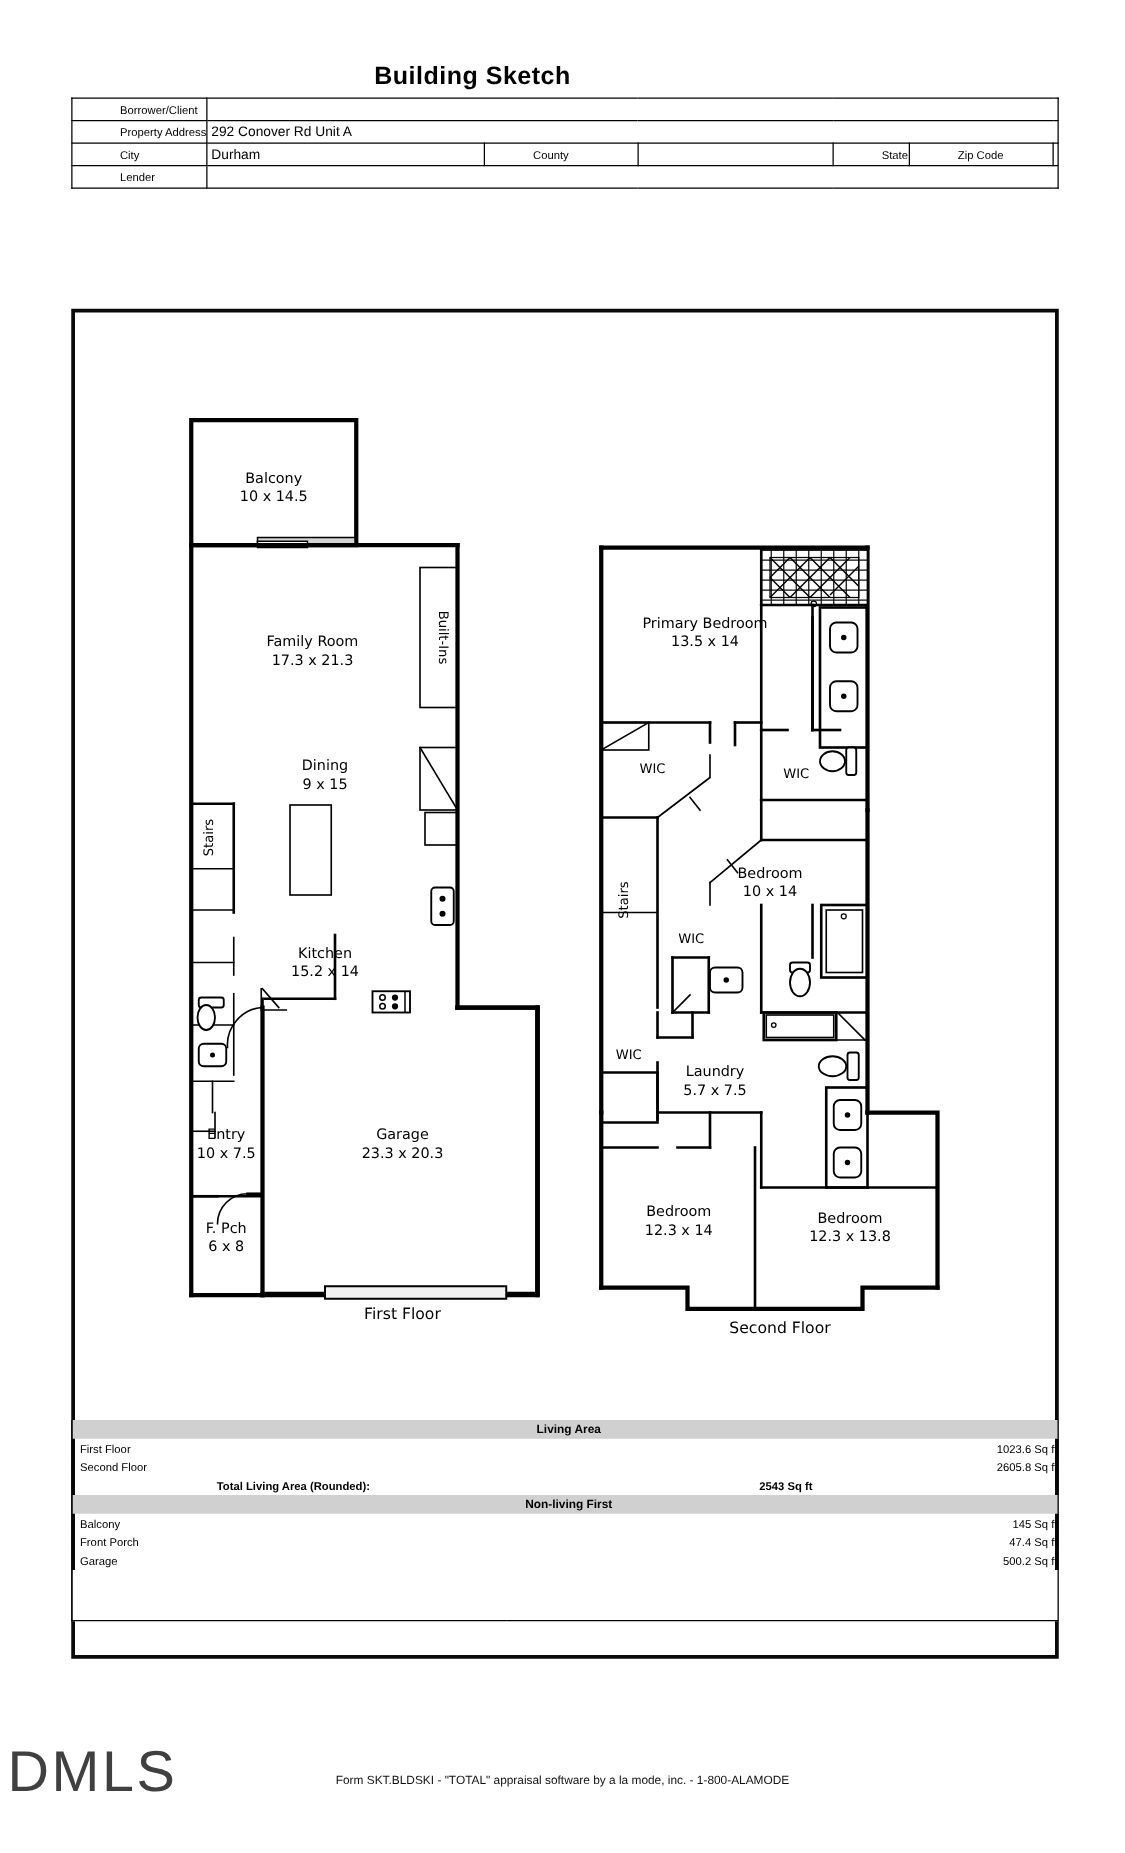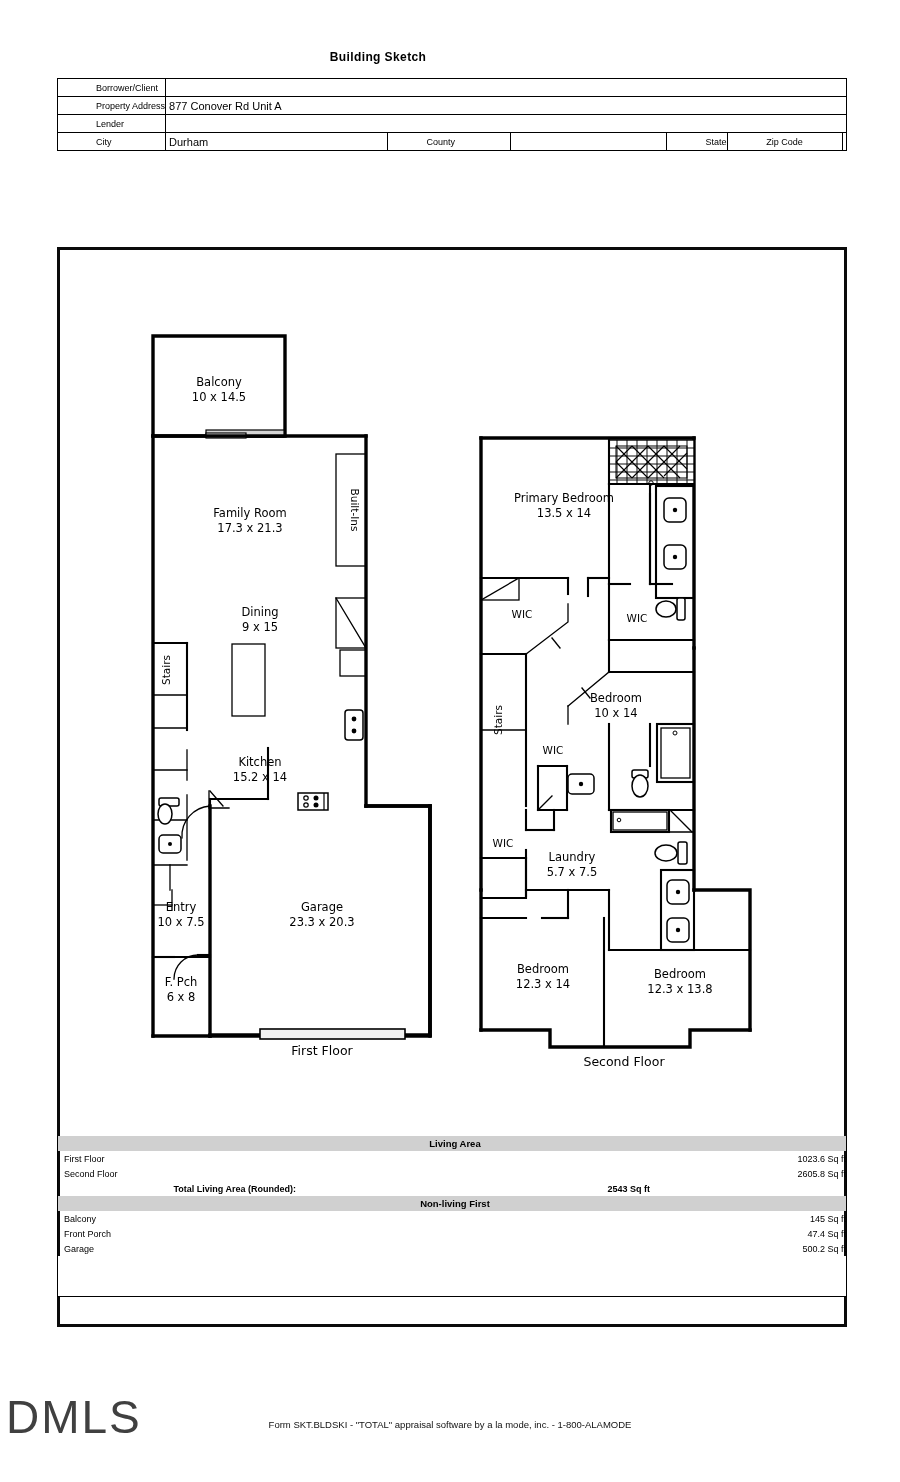--- a/index.html
+++ b/index.html
@@ -16,21 +16,21 @@
     overflow: hidden;
   }
 
   
   .page-title {
     position: absolute;
     top: 50px;
     left: 0;
     width: 756px;
     text-align: center;
-    font-size: 12px;
+    font-size: 20px;
     font-weight: bold;
     letter-spacing: 0.4px;
   }
 
   
   .hdr-table {
     position: absolute;
     left: 57px;
     top: 78px;
     width: 790px;
@@ -187,51 +187,51 @@
     </td>
     <td colspan="6">
       <span class="hdr-val"></span>
     </td>
   </tr>
   <tr>
     <td class="lbl-cell">
       <span class="hdr-lbl">Property Address</span>
     </td>
     <td colspan="6">
-      <span class="hdr-val">877 Conover Rd Unit A</span>
+      <span class="hdr-val">292 Conover Rd Unit A</span>
+    </td>
+  </tr>
+  <tr>
+    <td class="cty-lbl">
+      <span class="hdr-lbl">City</span>
+    </td>
+    <td class="cty-val">
+      <span class="hdr-val">Durham</span>
+    </td>
+    <td class="cnty-lbl">
+      <span class="hdr-lbl">County</span>
+    </td>
+    <td class="cnty-val">
+      <span class="hdr-val"></span>
+    </td>
+    <td class="st-lbl">
+      <span class="hdr-lbl">State</span>
+    </td>
+    <td class="zip-lbl">
+      <span class="hdr-lbl">Zip Code</span>
+    </td>
+    <td>
+      <span class="hdr-val"></span>
     </td>
   </tr>
   <tr>
     <td class="lbl-cell">
       <span class="hdr-lbl">Lender</span>
     </td>
     <td colspan="6">
-      <span class="hdr-val"></span>
-    </td>
-  </tr>
-  <tr>
-    <td class="cty-lbl">
-      <span class="hdr-lbl">City</span>
-    </td>
-    <td class="cty-val">
-      <span class="hdr-val">Durham</span>
-    </td>
-    <td class="cnty-lbl">
-      <span class="hdr-lbl">County</span>
-    </td>
-    <td class="cnty-val">
-      <span class="hdr-val"></span>
-    </td>
-    <td class="st-lbl">
-      <span class="hdr-lbl">State</span>
-    </td>
-    <td class="zip-lbl">
-      <span class="hdr-lbl">Zip Code</span>
-    </td>
-    <td>
       <span class="hdr-val"></span>
     </td>
   </tr>
 </tbody>
   </table>
 
 <div class="sketch-frame">
 
   <svg class="floorplan-svg" width="784" height="1074" viewBox="0 0 784 1074">
 

